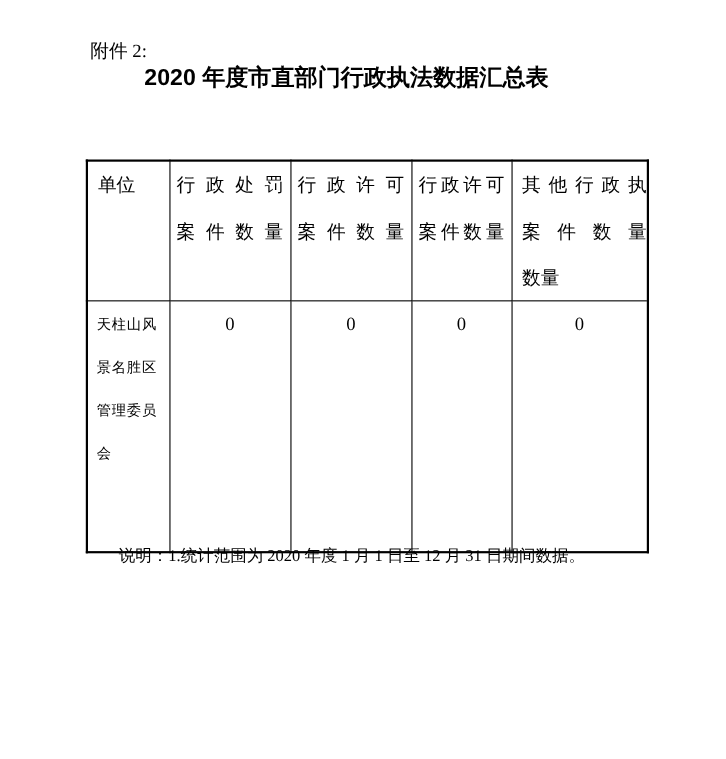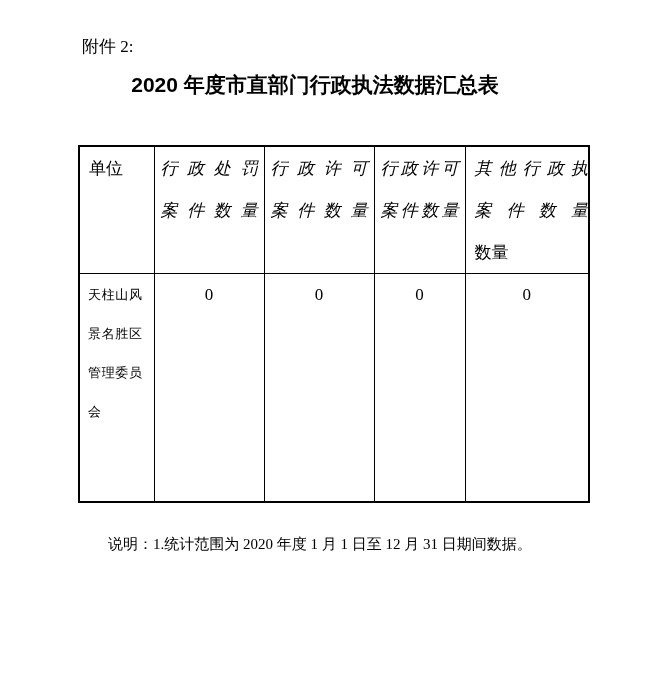--- a/index.html
+++ b/index.html
@@ -27,21 +27,21 @@
     position: absolute;
     left: 82px;
     top: 36px;
     font-size: 17px;
     line-height: 22px;
     white-space: nowrap;
   }
   .title-wrap {
     position: absolute;
     left: 0;
-    top: 71px;
+    top: 57px;
     width: 630px;
     text-align: center;
   }
   .doc-title {
     font-family: "Liberation Sans", sans-serif;
     font-size: 21px;
     font-weight: bold;
     line-height: 28px;
     white-space: nowrap;
   }
@@ -73,21 +73,20 @@
     padding: 0 6px;
     margin-top: 1px;
     white-space: nowrap;
   }
   .c1 .hl { padding-left: 9px; }
   .c5 .hl { padding-left: 9px; padding-right: 0; }
   .jl {
     text-align: justify;
     text-align-last: justify;
     white-space: normal;
-    font-style: italic;
   }
   .unit-cell { }
   .unit-name {
     width: 54px;
     margin-left: 8px;
     margin-top: 1px;
     font-size: 13px;
     line-height: 39px;
     text-align: justify;
     word-break: break-all;
@@ -104,21 +103,21 @@
     position: absolute;
     left: 78px;
     top: 492px;
     width: 524px;
     font-size: 15px;
   }
   .note-line {
     line-height: 29px;
     white-space: nowrap;
   }
-  .indent-1 { margin-left: 30px; margin-top: 38px; }
+  .indent-1 { margin-left: 30px; }
   .indent-2 { margin-left: 60px; }
 </style>
 </head>
 <body>
 
 <div class="page">
 
   <div class="attachment">附件 2:</div>
 
   <div class="title-wrap">

